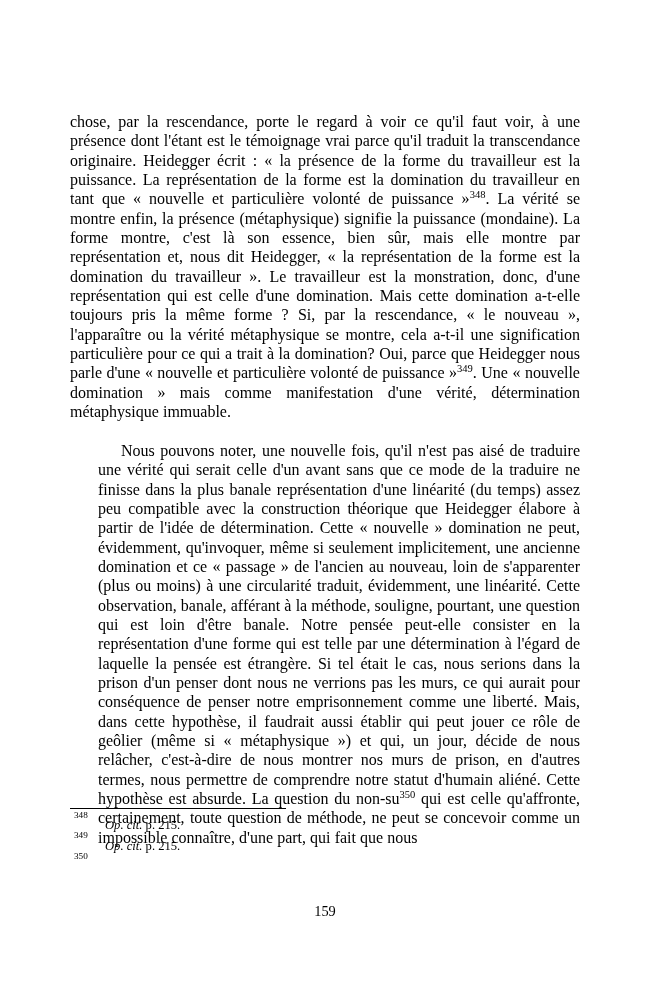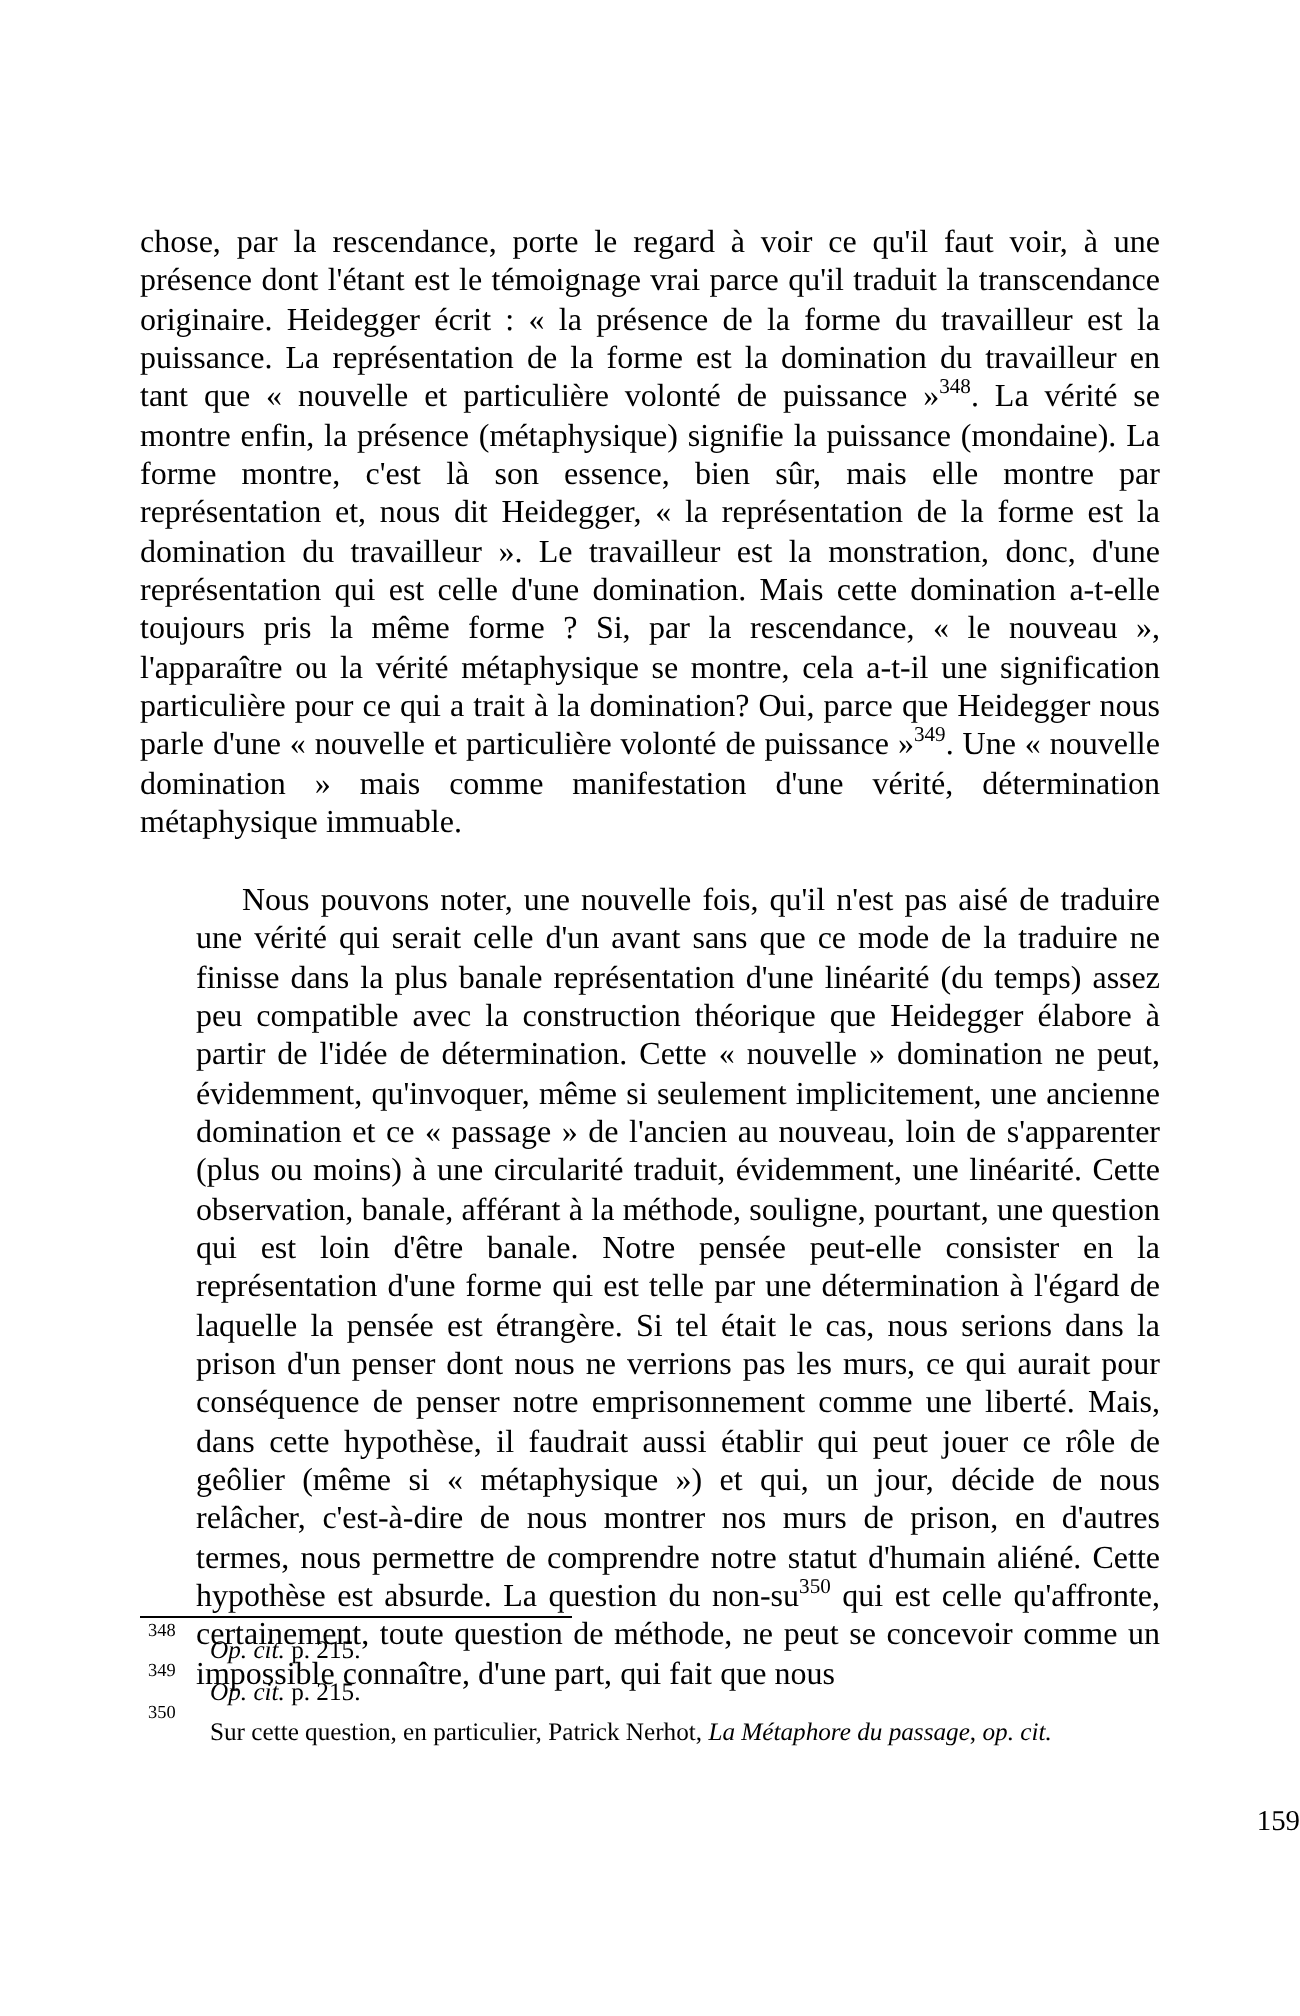--- a/index.html
+++ b/index.html
@@ -100,21 +100,21 @@
   .fn-text em {
     font-style: italic;
   }
 
   
   .page-number {
     position: absolute;
     left: 0;
     top: 902px;
     width: 650px;
-    text-align: right;
+    text-align: center;
     font-size: 14.4px;
     line-height: 18px;
   }
 </style>
 </head>
 <body>
 
 <div class="page">
 
   <div class="body-text">
@@ -122,19 +122,19 @@
   <p class="para first">chose, par la rescendance, porte le regard à voir ce qu'il faut voir, à une présence dont l'étant est le témoignage vrai parce qu'il traduit la transcendance originaire. Heidegger écrit : « la présence de la forme du travailleur est la puissance. La représentation de la forme est la domination du travailleur en tant que « nouvelle et particulière volonté de puissance »<sup class="fn-ref">348</sup>. La vérité se montre enfin, la présence (métaphysique) signifie la puissance (mondaine). La forme montre, c'est là son essence, bien sûr, mais elle montre par représentation et, nous dit Heidegger, « la représentation de la forme est la domination du travailleur ». Le travailleur est la monstration, donc, d'une représentation qui est celle d'une domination. Mais cette domination a-t-elle toujours pris la même forme ? Si, par la rescendance, « le nouveau », l'apparaître ou la vérité métaphysique se montre, cela a-t-il une signification particulière pour ce qui a trait à la domination? Oui, parce que Heidegger nous parle d'une « nouvelle et particulière volonté de puissance »<sup class="fn-ref">349</sup>. Une « nouvelle domination » mais comme manifestation d'une vérité, détermination métaphysique immuable.</p>
       <p class="para indented">Nous pouvons noter, une nouvelle fois, qu'il n'est pas aisé de traduire une vérité qui serait celle d'un avant sans que ce mode de la traduire ne finisse dans la plus banale représentation d'une linéarité (du temps) assez peu compatible avec la construction théorique que Heidegger élabore à partir de l'idée de détermination. Cette « nouvelle » domination ne peut, évidemment, qu'invoquer, même si seulement implicitement, une ancienne domination et ce « passage » de l'ancien au nouveau, loin de s'apparenter (plus ou moins) à une circularité traduit, évidemment, une linéarité. Cette observation, banale, afférant à la méthode, souligne, pourtant, une question qui est loin d'être banale. Notre pensée peut-elle consister en la représentation d'une forme qui est telle par une détermination à l'égard de laquelle la pensée est étrangère. Si tel était le cas, nous serions dans la prison d'un penser dont nous ne verrions pas les murs, ce qui aurait pour conséquence de penser notre emprisonnement comme une liberté. Mais, dans cette hypothèse, il faudrait aussi établir qui peut jouer ce rôle de geôlier (même si « métaphysique ») et qui, un jour, décide de nous relâcher, c'est-à-dire de nous montrer nos murs de prison, en d'autres termes, nous permettre de comprendre notre statut d'humain aliéné. Cette hypothèse est absurde. La question du non-su<sup class="fn-ref">350</sup> qui est celle qu'affronte, certainement, toute question de méthode, ne peut se concevoir comme un impossible connaître, d'une part, qui fait que nous</p>
     </div>
 
   <div class="footnotes">
     <hr class="fn-rule">
     <ol class="fn-list">
 
     <li class="fn-item"><span class="fn-num">348</span><span class="fn-text"><i>Op. cit.</i> p. 215.</span></li>
         <li class="fn-item"><span class="fn-num">349</span><span class="fn-text"><i>Op. cit.</i> p. 215.</span></li>
-        <li class="fn-item"><span class="fn-num">350</span><span class="fn-text">Sur cette question, en particulier, Patrick Nerhot, <i>La Métaphore du passage</i>, <i>op. cit.</i></span></li>
+        <li class="fn-item"><span class="fn-num">350</span></li>
       </ol>
   </div>
 
   <div class="page-number">159</div>
 
 </div>
 
 </body></html>

